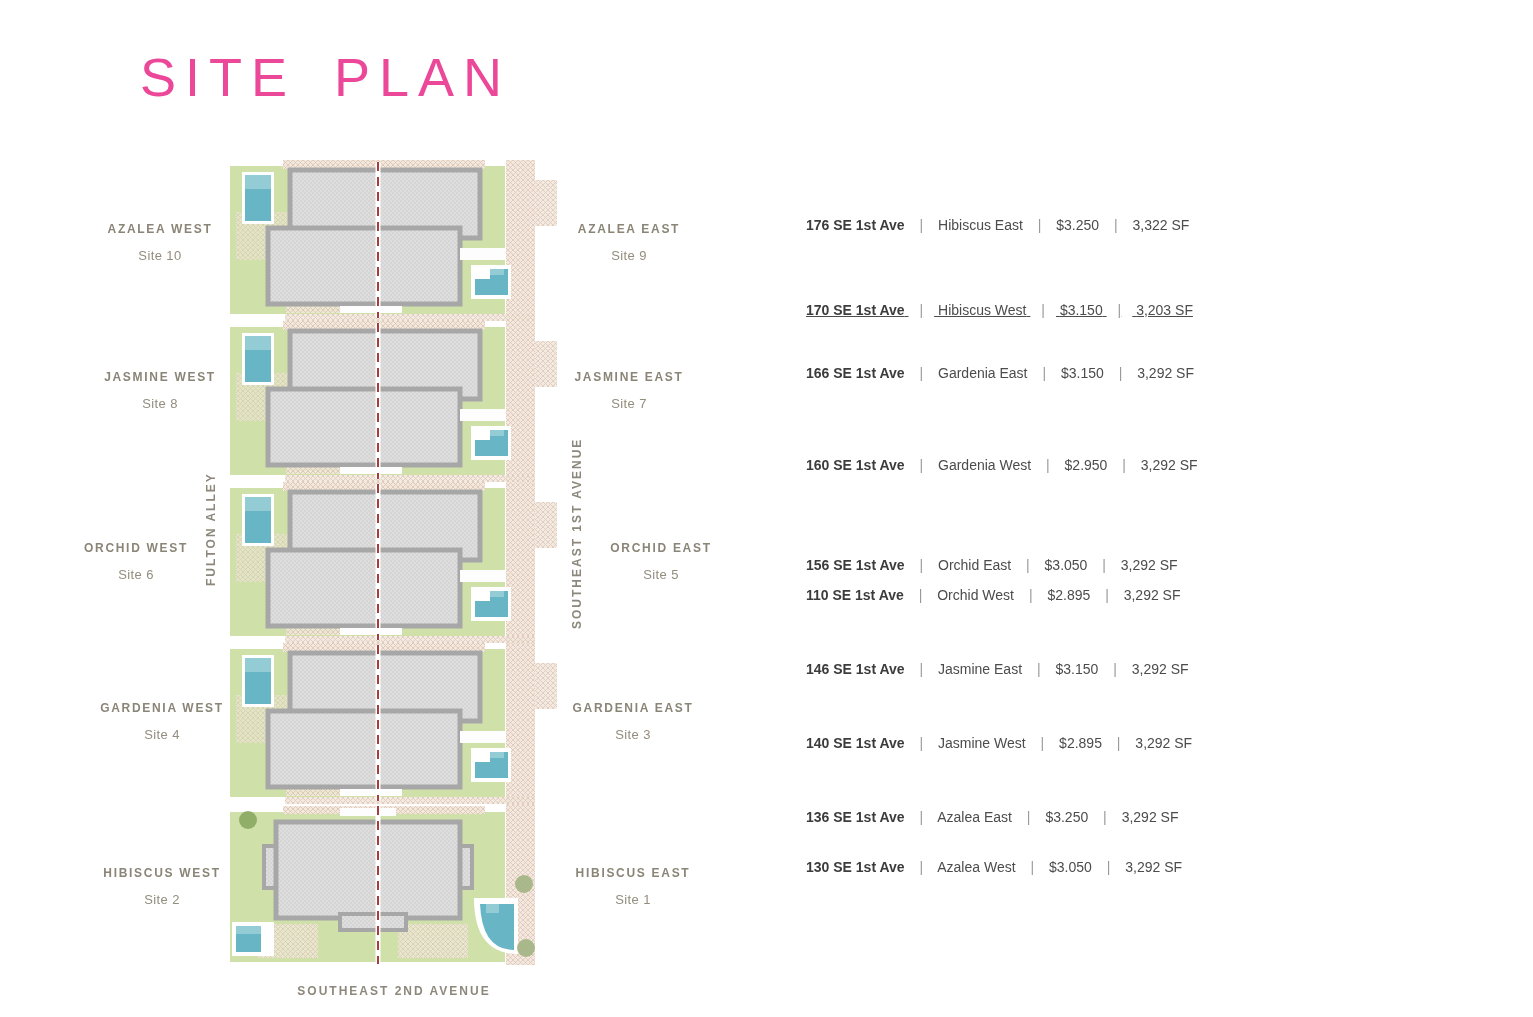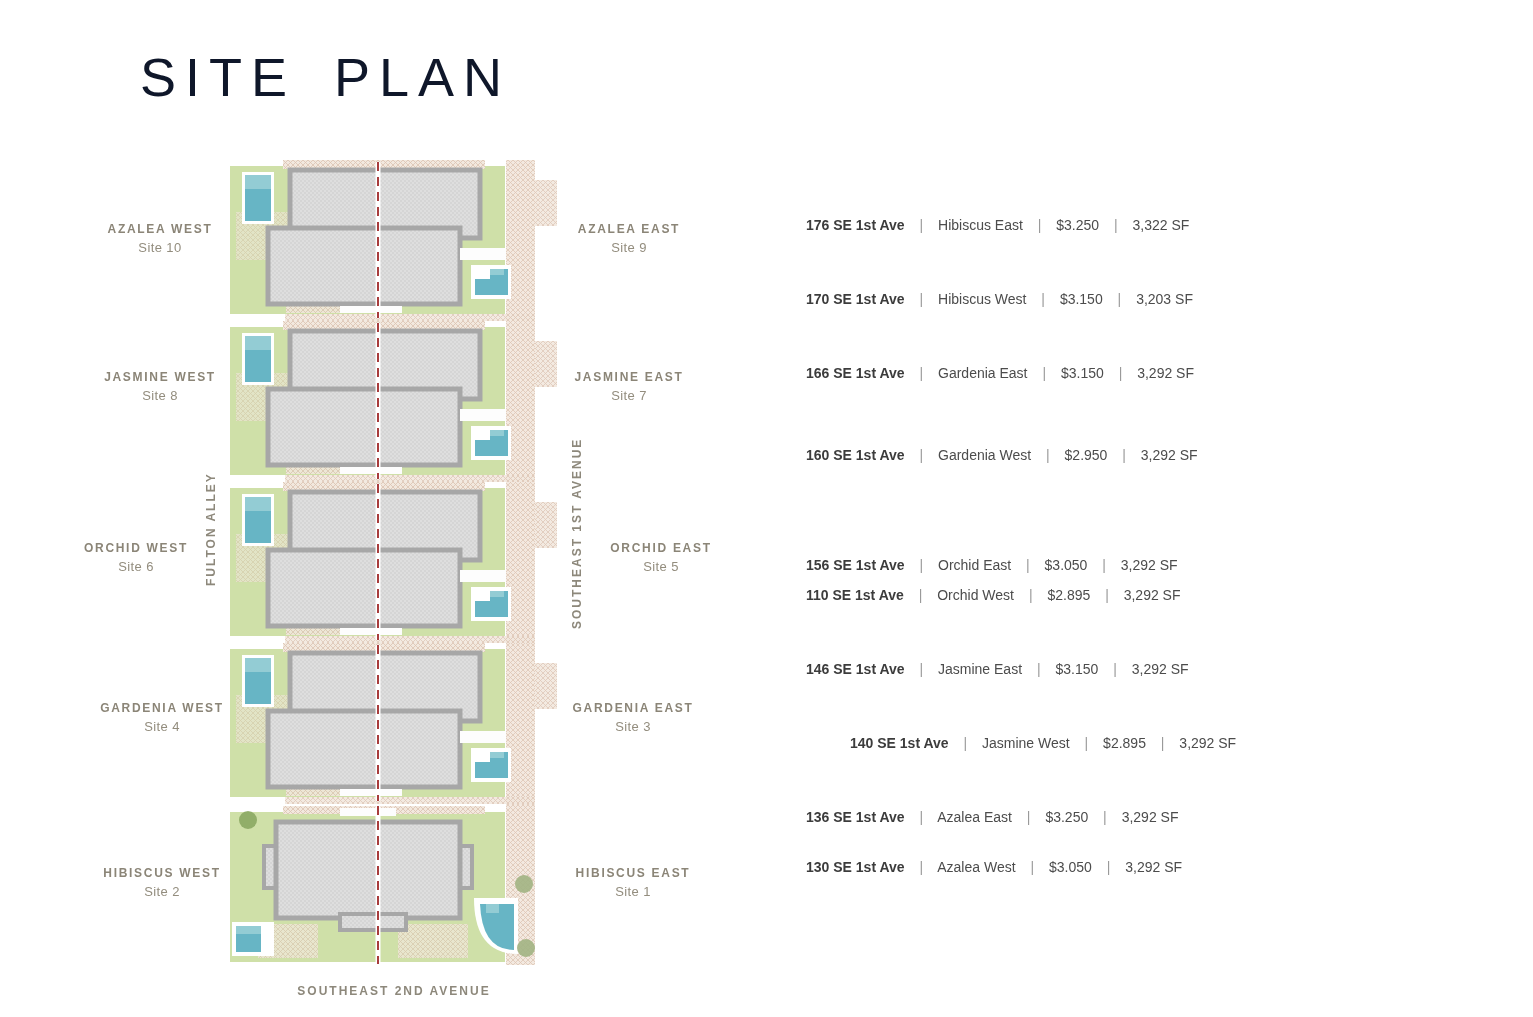--- a/index.html
+++ b/index.html
@@ -8,40 +8,40 @@
     background:#ffffff;font-family:"Liberation Sans",sans-serif;
     --lot-green:#cfe0a8;--pool-teal:#67b5c5;--pool-light:#93ccd4;
     --roof-gray:#dedede;--roof-dot:#c6c6c6;--roof-edge:#a7a7a7;
     --paving-bg:#f2e8de;--paving-line:#dcc3b1;
     --centerline-red:#a83c3c;--label-gray:#8b8577;--text-dark:#3c3c3c;--text-body:#4c4c4c;--sep-gray:#9a9a9a;
     --tree-green:#86a55e;
   }
   .page-title{
     position:absolute;left:140px;top:46px;
     font-size:54px;font-weight:400;letter-spacing:9px;word-spacing:14px;
-    color:#0f172a;
+    color:#ec4899;
   }
   
   .map-wrap{position:absolute;left:228px;top:160px;width:335px;height:805px;}
   .lot{fill:var(--lot-green);}
   .roof{fill:url(#dots);stroke:var(--roof-edge);stroke-width:5;}
   .roof-thin{fill:url(#dots);stroke:var(--roof-edge);stroke-width:4;}
   .pave{fill:url(#hatch);}
   .poolw{fill:#ffffff;}
   .pool{fill:var(--pool-teal);}
   .pool-hi{fill:var(--pool-light);}
   .drive{fill:#fdfdfd;}
   .tree{fill:var(--tree-green);opacity:.85;}
   .tree2{fill:#a2b483;opacity:.9;}
   .cl-under{stroke:#ffffff;stroke-width:5;fill:none;}
   .cl{stroke:var(--centerline-red);stroke-width:2;fill:none;stroke-dasharray:9 6;}
   
   .site-label{position:absolute;width:180px;margin-left:-90px;text-align:center;color:var(--label-gray);}
   .site-label .nm{font-size:12px;font-weight:700;letter-spacing:1.7px;}
-  .site-label .st{font-size:13px;margin-top:4px;letter-spacing:.4px;color:#938d7e;}
+  .site-label .st{font-size:13px;margin-top:12px;letter-spacing:.4px;color:#938d7e;}
   .street{position:absolute;color:#8d887b;font-size:12px;font-weight:700;letter-spacing:2px;text-align:center;white-space:nowrap;}
   .street.vert{transform:rotate(-90deg);}
   
   .listings{position:absolute;left:806px;top:217px;}
   .lrow{position:absolute;left:0;white-space:nowrap;font-size:14px;color:var(--text-body);}
   .lrow .addr{font-weight:700;color:var(--text-dark);}
   .lrow .sep{color:var(--sep-gray);padding:0 11px;}
 </style>
 </head>
 <body style="--lot-green: #cfe0a8; --pool-teal: #67b5c5; --roof-gray: #dedede; --paving-bg: #f2e8de; --centerline-red: #a83c3c; --label-gray: #8b8577; --text-dark: #3c3c3c;">
@@ -184,41 +184,41 @@
   <div class="lrow" style="top: 0px;">
     <span class="addr">176 SE 1st Ave</span>
     <span class="sep">|</span>
     <span class="model">Hibiscus East</span>
     <span class="sep">|</span>
     <span class="price">$3.250</span>
     <span class="sep">|</span>
     <span class="size">3,322 SF</span>
   </div>
 
-  <div class="lrow" style="top: 74px;">
+  <div class="lrow" style="top: 85px; text-decoration: underline;">
     <span class="addr">170 SE 1st Ave</span>
     <span class="sep">|</span>
     <span class="model">Hibiscus West</span>
     <span class="sep">|</span>
     <span class="price">$3.150</span>
     <span class="sep">|</span>
     <span class="size">3,203 SF</span>
   </div>
 
   <div class="lrow" style="top: 148px;">
     <span class="addr">166 SE 1st Ave</span>
     <span class="sep">|</span>
     <span class="model">Gardenia East</span>
     <span class="sep">|</span>
     <span class="price">$3.150</span>
     <span class="sep">|</span>
     <span class="size">3,292 SF</span>
   </div>
 
-  <div class="lrow" style="top: 230px;">
+  <div class="lrow" style="top: 240px;">
     <span class="addr">160 SE 1st Ave</span>
     <span class="sep">|</span>
     <span class="model">Gardenia West</span>
     <span class="sep">|</span>
     <span class="price">$2.950</span>
     <span class="sep">|</span>
     <span class="size">3,292 SF</span>
   </div>
 
   <div class="lrow" style="top: 296px; margin-top: 44px;">
@@ -244,21 +244,21 @@
   <div class="lrow" style="top: 444px;">
     <span class="addr">146 SE 1st Ave</span>
     <span class="sep">|</span>
     <span class="model">Jasmine East</span>
     <span class="sep">|</span>
     <span class="price">$3.150</span>
     <span class="sep">|</span>
     <span class="size">3,292 SF</span>
   </div>
 
-  <div class="lrow" style="top: 518px; margin-left: 44px;">
+  <div class="lrow" style="top: 518px;">
     <span class="addr">140 SE 1st Ave</span>
     <span class="sep">|</span>
     <span class="model">Jasmine West</span>
     <span class="sep">|</span>
     <span class="price">$2.895</span>
     <span class="sep">|</span>
     <span class="size">3,292 SF</span>
   </div>
 
   <div class="lrow" style="top: 592px;">

